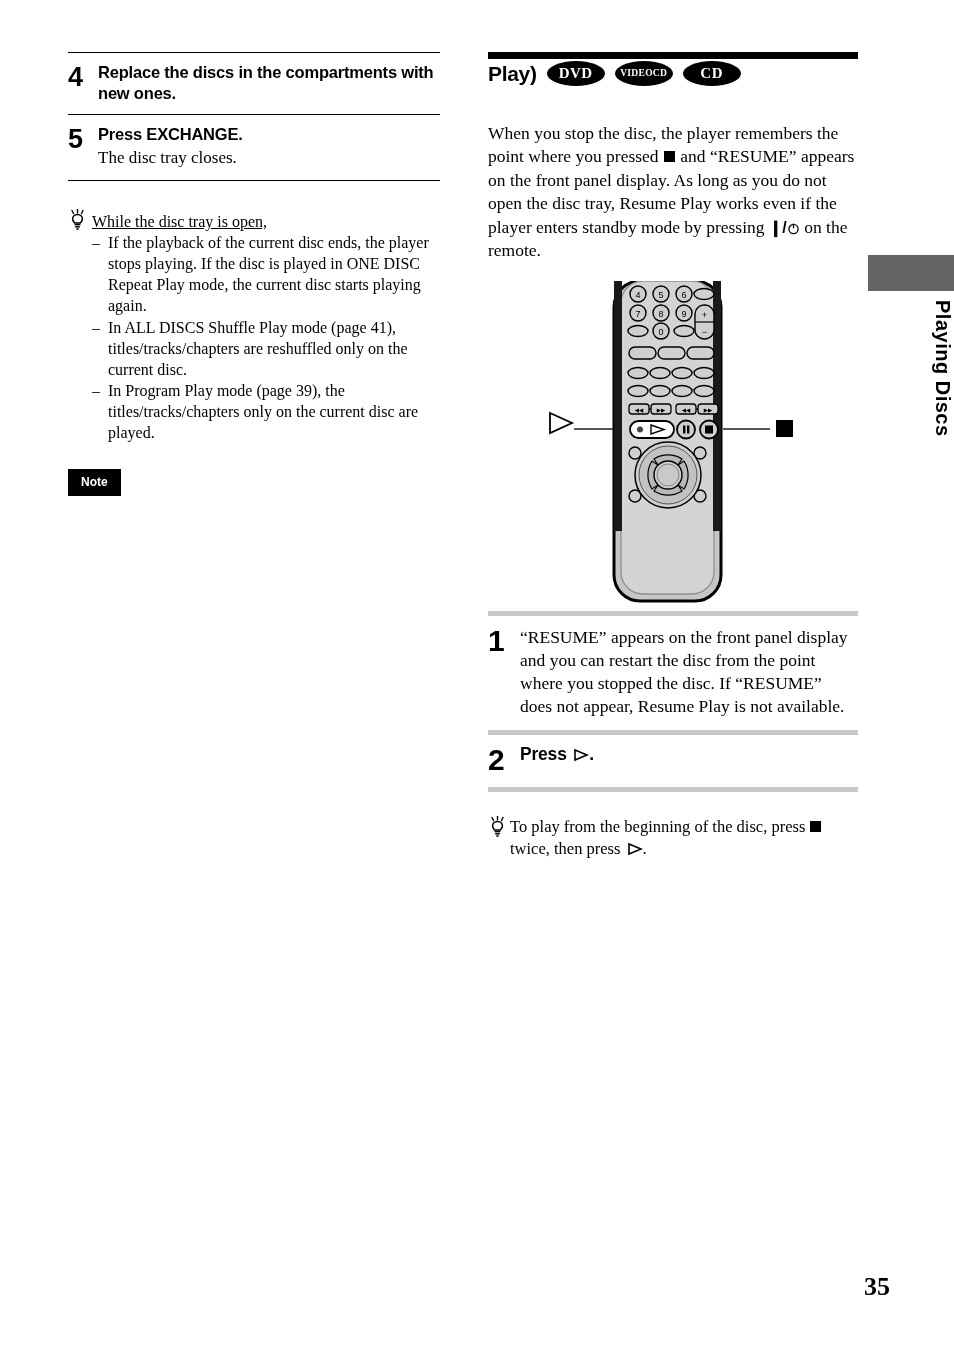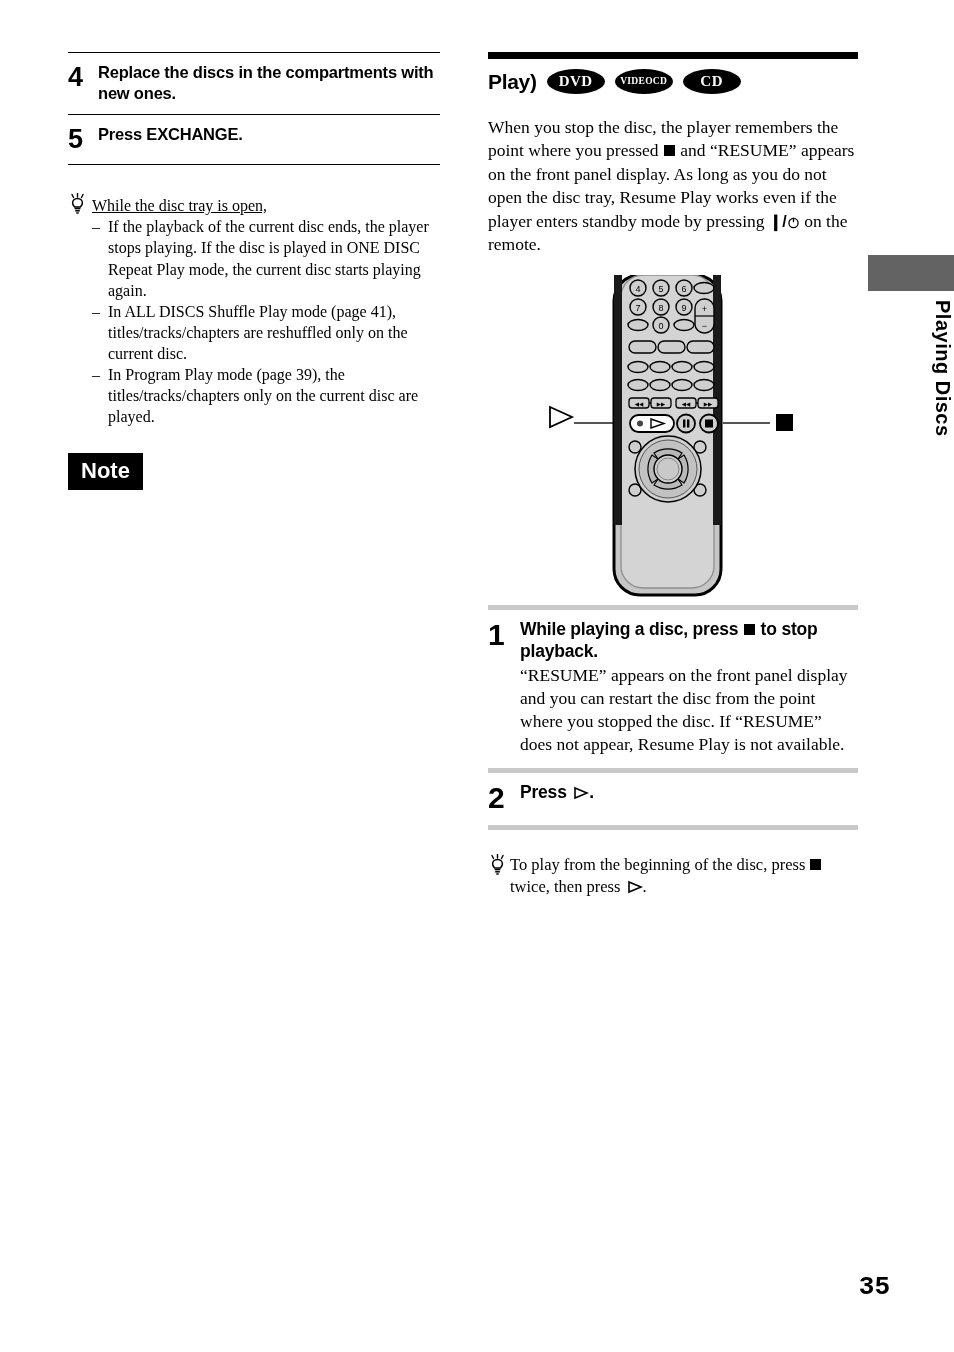--- a/index.html
+++ b/index.html
@@ -43,51 +43,51 @@
   .tip-list li{
     position:relative;padding-left:16px;font-size:16px;line-height:1.32;
   }
   .tip-list li .dash{position:absolute;left:0;top:0;}
 
   
   .note-wrap{margin-top:26px;}
   .note-badge{
     display:inline-block;background:#000;color:#fff;
     font-family:"Liberation Sans", sans-serif;font-weight:bold;
-    font-size:22px;line-height:1;padding:7px 13px 8px 13px;
+    font-size:12px;line-height:1;padding:7px 13px 8px 13px;
   }
   .note-text{font-size:16px;line-height:1.32;margin-top:10px;}
 
   
   .head-bar{height:7px;background:#000;width:100%;}
   .h1{
     font-family:"Liberation Sans", sans-serif;
     font-weight:bold;font-size:31px;line-height:1.2;
     letter-spacing:-0.6px;margin-top:8px;
   }
   .h1 .sub{font-size:21px;letter-spacing:-0.3px;}
   .h1-line2{
     font-family:"Liberation Sans", sans-serif;
     font-weight:bold;font-size:21px;letter-spacing:-0.3px;
-    display:flex;align-items:center;gap:10px;margin-top:10px;
+    display:flex;align-items:center;gap:10px;margin-top:2px;
   }
 
   
   .badge{
     display:inline-flex;align-items:center;justify-content:center;
     background:#000;color:#fff;border-radius:50%;
     font-family:Liberation Serif, serif;font-weight:bold;
   }
   .badge-dvd{width:58px;height:25px;font-size:15px;letter-spacing:0.5px;}
   .badge-vcd{width:58px;height:25px;flex-direction:row;line-height:0.92;}
   .badge-vcd span{font-size:9.5px;letter-spacing:0.3px;}
   .badge-cd{width:58px;height:25px;font-size:15px;letter-spacing:0.5px;}
 
   
-  .body-p{font-size:17.5px;line-height:1.34;margin-top:22px;}
+  .body-p{font-size:17.5px;line-height:1.34;margin-top:36px;}
 
   .sym-stop{
     display:inline-block;width:11px;height:11px;background:#000;
     vertical-align:0px;margin:0 1px;
   }
   .sym-play-o{
     display:inline-block;position:relative;width:14px;height:14px;
     vertical-align:-2px;margin:0 2px;
   }
   .sym-play-o svg{position:absolute;left:0;top:0;}
@@ -120,21 +120,21 @@
   .side-tab-text{
     position:absolute;left:868px;top:300px;width:86px;
     font-family:"Liberation Sans", sans-serif;font-weight:bold;
     font-size:20px;letter-spacing:0.5px;
     writing-mode:vertical-rl;
   }
 
   
   .page-num{
     position:absolute;right:64px;bottom:50px;
-    font-family:Liberation Mono, monospace;font-weight:bold;font-size:26px;
+    font-family:Liberation Serif, serif;font-weight:bold;font-size:26px;
   }
 </style>
 </head>
 <body>
 
 <div class="page">
 
   <div class="col-left">
 
     <div class="rule-black"></div>
@@ -145,20 +145,21 @@
         <div class="step-title">Replace the discs in the compartments with new ones.</div>
       </div>
     </div>
 
     <div class="rule-black"></div>
 
     <div class="step">
       <div class="step-num">5</div>
       <div class="step-body">
         <div class="step-title">Press EXCHANGE.</div>
+        <div class="step-desc">The disc tray closes.</div>
       </div>
     </div>
 
     <div class="rule-black"></div>
 
     <div class="tip">
       <span class="tip-icon">
         <svg width="20" height="22" viewBox="0 0 20 22">
           <g stroke="#000" stroke-width="1.4" fill="none" stroke-linecap="round">
             <line x1="4" y1="1.5" x2="5.5" y2="4.5"></line>
@@ -331,23 +332,20 @@
           </g>
         </g>
       </svg>
     </div>
 
     <div class="rule-gray"></div>
 
     <div class="rstep">
       <div class="step-num">1</div>
       <div class="step-body">
-        <div class="rstep-title">
-          <span>While playing a disc, press </span><span class="sym-stop"></span><span> to stop playback.</span>
-        </div>
         <div class="rstep-desc">“RESUME” appears on the front panel display and you can restart the disc from the point where you stopped the disc. If “RESUME” does not appear, Resume Play is not available.</div>
       </div>
     </div>
 
     <div class="rule-gray"></div>
 
     <div class="rstep">
       <div class="step-num">2</div>
       <div class="step-body">
         <div class="rstep-title">

